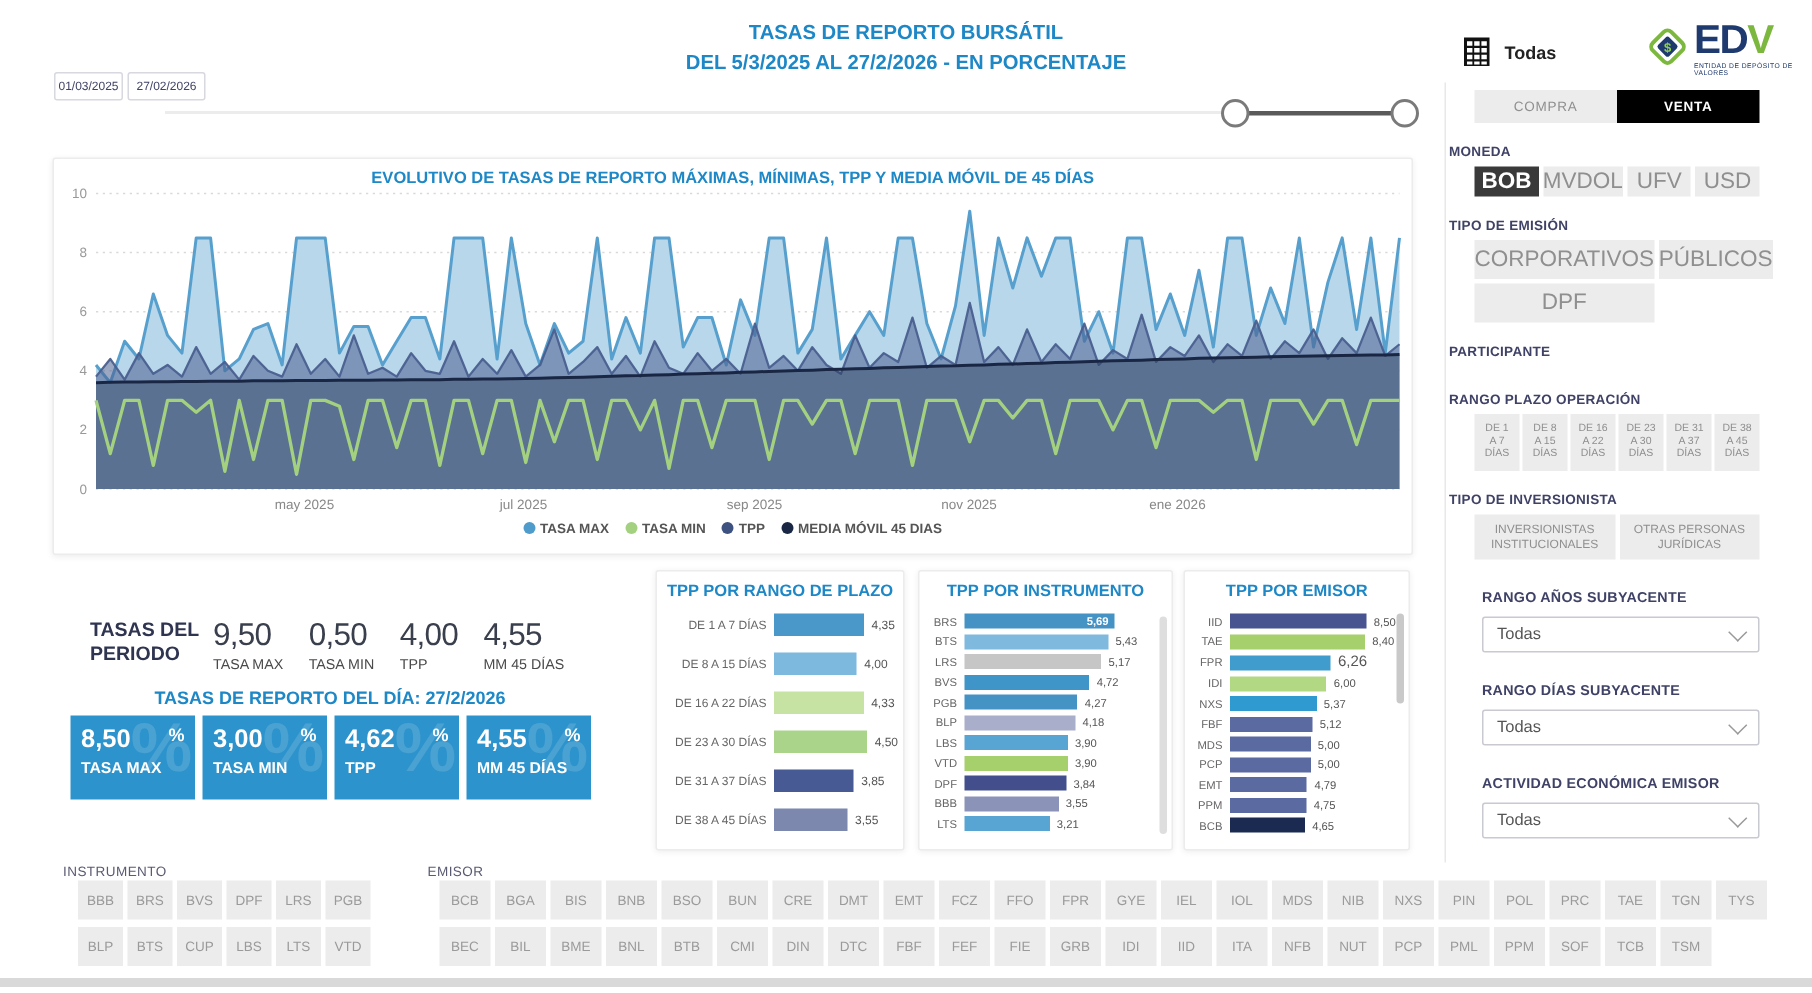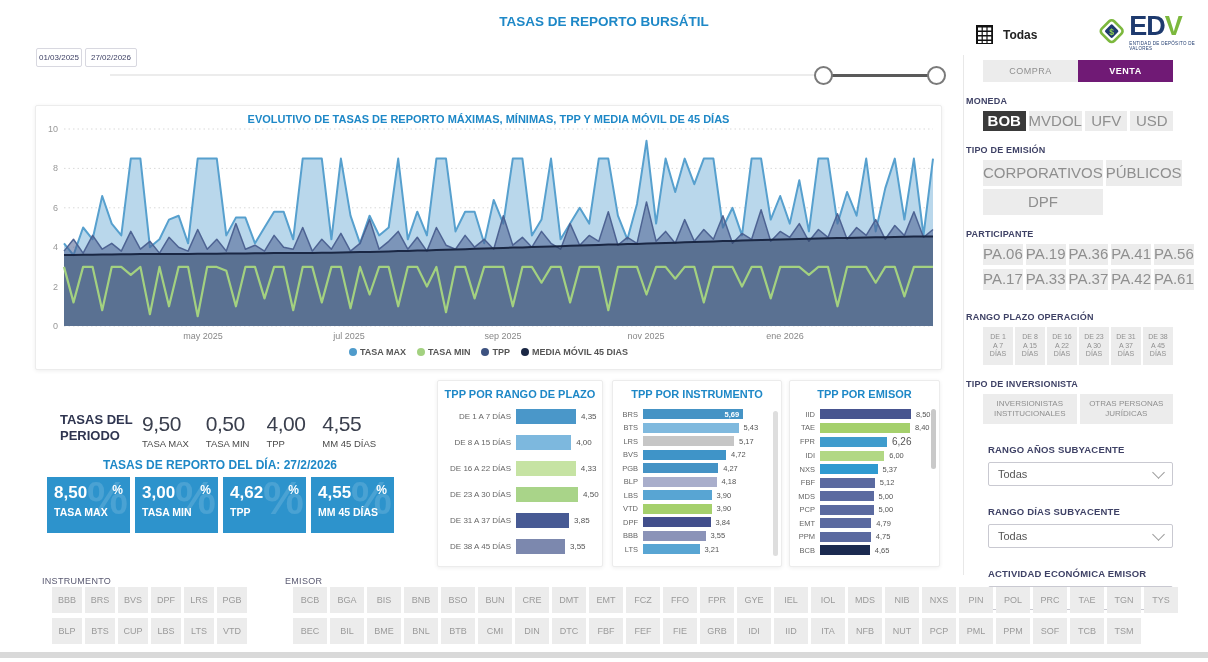--- a/index.html
+++ b/index.html
@@ -19,21 +19,21 @@
   .logo{position:absolute;top:13px;left:1096px;display:flex;align-items:flex-start;gap:2px;}
   .logo-text{font-size:27px;font-weight:bold;letter-spacing:-1px;line-height:1;color:#1e3a6e;}
   .logo-text .v{color:#7cb83d;}
   .logo-tag{font-size:4.5px;color:#1e3a6e;letter-spacing:.3px;margin-top:1px;text-align:left;}
   .v-divider{position:absolute;left:963px;top:55px;height:520px;width:1px;background:#e8e8e8;}
   
   .sidebar{position:absolute;left:966px;top:60px;width:207px;}
   .seg-row{margin-left:17px;display:flex;}
   .seg-btn{flex:1;height:22px;display:flex;align-items:center;justify-content:center;
     font-size:9px;letter-spacing:.5px;background:#ececec;color:#8f8f8f;cursor:pointer;}
-  .seg-btn.sel{background:#701a75;color:#fff;font-weight:bold;}
+  .seg-btn.sel{background:#000000;color:#fff;font-weight:bold;}
   .side-label{font-size:9px;font-weight:bold;color:#3f4266;letter-spacing:.2px;margin:14px 0 5px 0;}
   .opt-grid{margin-left:17px;display:grid;gap:3px;}
   .g-btn{background:#ececec;color:#8f8f8f;font-size:15px;display:flex;align-items:center;
     justify-content:center;text-align:center;cursor:pointer;white-space:pre-line;line-height:1.25;}
   .g-btn.sel{background:#3a3a3a;color:#fff;font-weight:bold;}
   .select-group{margin-left:22px;}
   .select-label{font-size:9.5px;font-weight:bold;color:#3f4266;letter-spacing:.2px;margin:20px 0 7px 0;}
   .select-box{border:1px solid #c9c9d1;border-radius:2px;height:22px;display:flex;align-items:center;
     justify-content:space-between;padding:0 9px;font-size:11px;color:#555;background:#fff;cursor:pointer;}
   .chev{width:8px;height:8px;border-right:1.5px solid #999;border-bottom:1.5px solid #999;
@@ -81,20 +81,21 @@
     align-items:center;justify-content:center;cursor:pointer;}
   .footer-bar{position:absolute;left:0;top:652px;width:100%;height:6px;background:#d9d9d9;}
 </style>
 </head>
 <body>
 
 <div id="root">
 
   <div class="title-block">
     <div>TASAS DE REPORTO BURSÁTIL</div>
+    <div>DEL 5/3/2025 AL 27/2/2026 - EN PORCENTAJE</div>
   </div>
   <div class="date-box" style="left:36px;width:44px;">01/03/2025</div>
   <div class="date-box" style="left:85px;width:50px;">27/02/2026</div>
 
   <div class="slider-track"></div>
   <div class="slider-sel"></div>
   <div class="slider-handle" style="left:814px;"></div>
   <div class="slider-handle" style="left:927px;"></div>
 
   <div class="tablas">
@@ -147,32 +148,20 @@
       </div>
 
     <div class="side-label">TIPO DE EMISIÓN</div>
     <div class="opt-grid" style="grid-template-columns:repeat(2,1fr);" id="emision-grid">
         <div class="g-btn" style="height: 26px;">CORPORATIVOS</div>
         <div class="g-btn" style="height: 26px;">PÚBLICOS</div>
         <div class="g-btn" style="height: 26px;">DPF</div>
       </div>
 
     <div class="side-label">PARTICIPANTE</div>
-    <div class="opt-grid" style="grid-template-columns:repeat(5,1fr);gap:4px 3px;" id="participante-grid">
-        <div class="g-btn" style="height: 21px;">PA.06</div>
-        <div class="g-btn" style="height: 21px;">PA.19</div>
-        <div class="g-btn" style="height: 21px;">PA.36</div>
-        <div class="g-btn" style="height: 21px;">PA.41</div>
-        <div class="g-btn" style="height: 21px;">PA.56</div>
-        <div class="g-btn" style="height: 21px;">PA.17</div>
-        <div class="g-btn" style="height: 21px;">PA.33</div>
-        <div class="g-btn" style="height: 21px;">PA.37</div>
-        <div class="g-btn" style="height: 21px;">PA.42</div>
-        <div class="g-btn" style="height: 21px;">PA.61</div>
-      </div>
 
     <div class="side-label" style="margin-top:22px;">RANGO PLAZO OPERACIÓN</div>
     <div class="opt-grid" style="grid-template-columns:repeat(6,1fr);gap:2px;" id="rango-grid">
         <div class="g-btn" style="height: 38px; font-size: 7px;">DE 1
 A 7
 DÍAS</div>
         <div class="g-btn" style="height: 38px; font-size: 7px;">DE 8
 A 15
 DÍAS</div>
         <div class="g-btn" style="height: 38px; font-size: 7px;">DE 16

